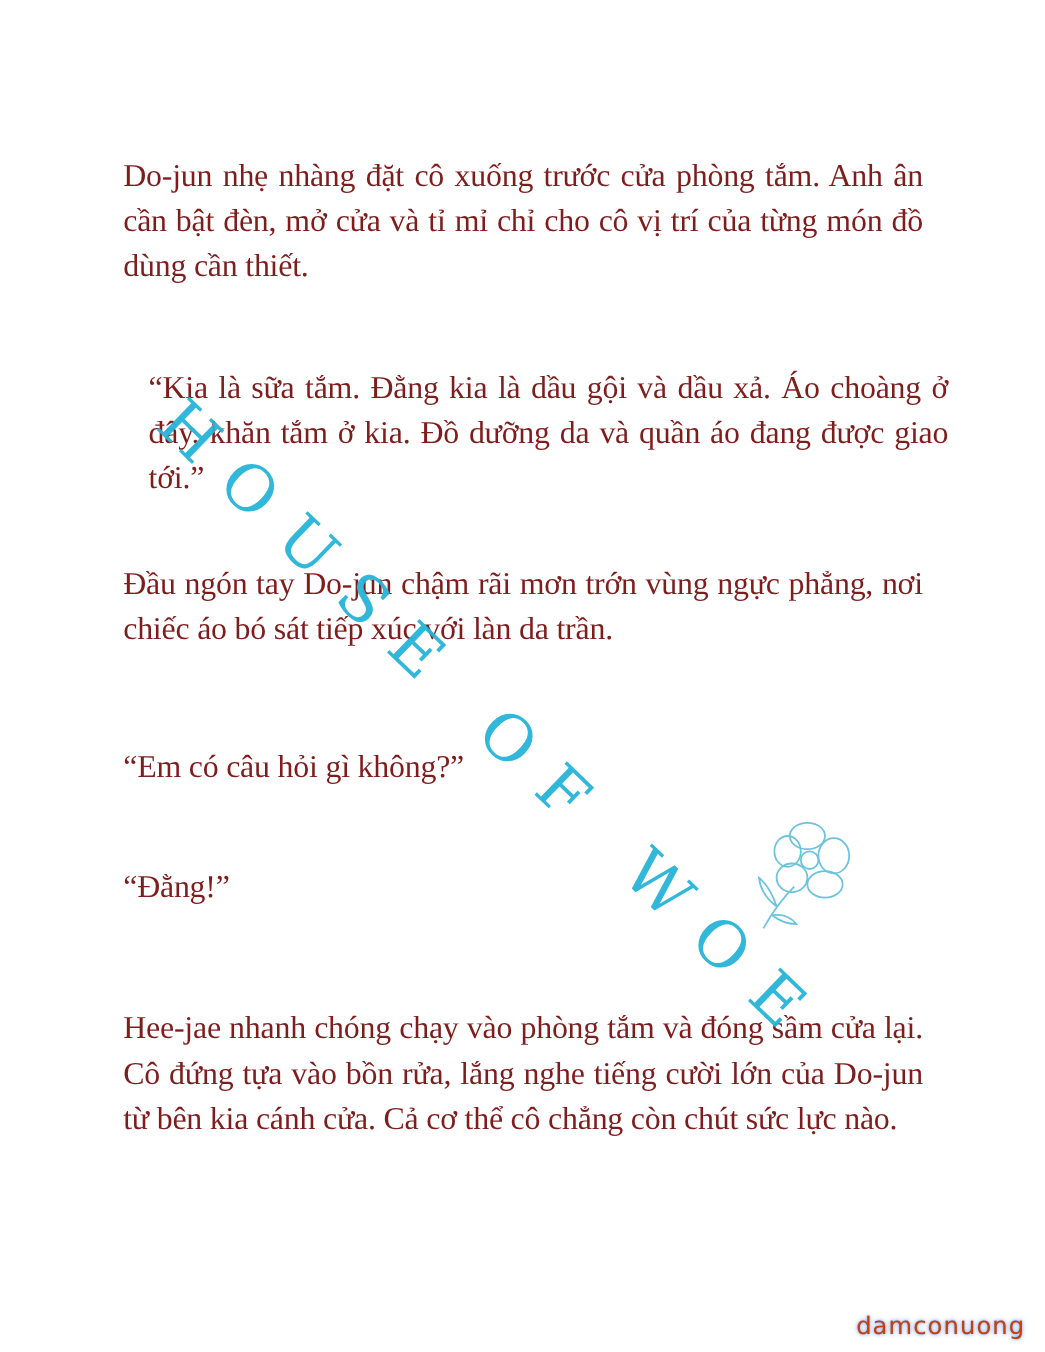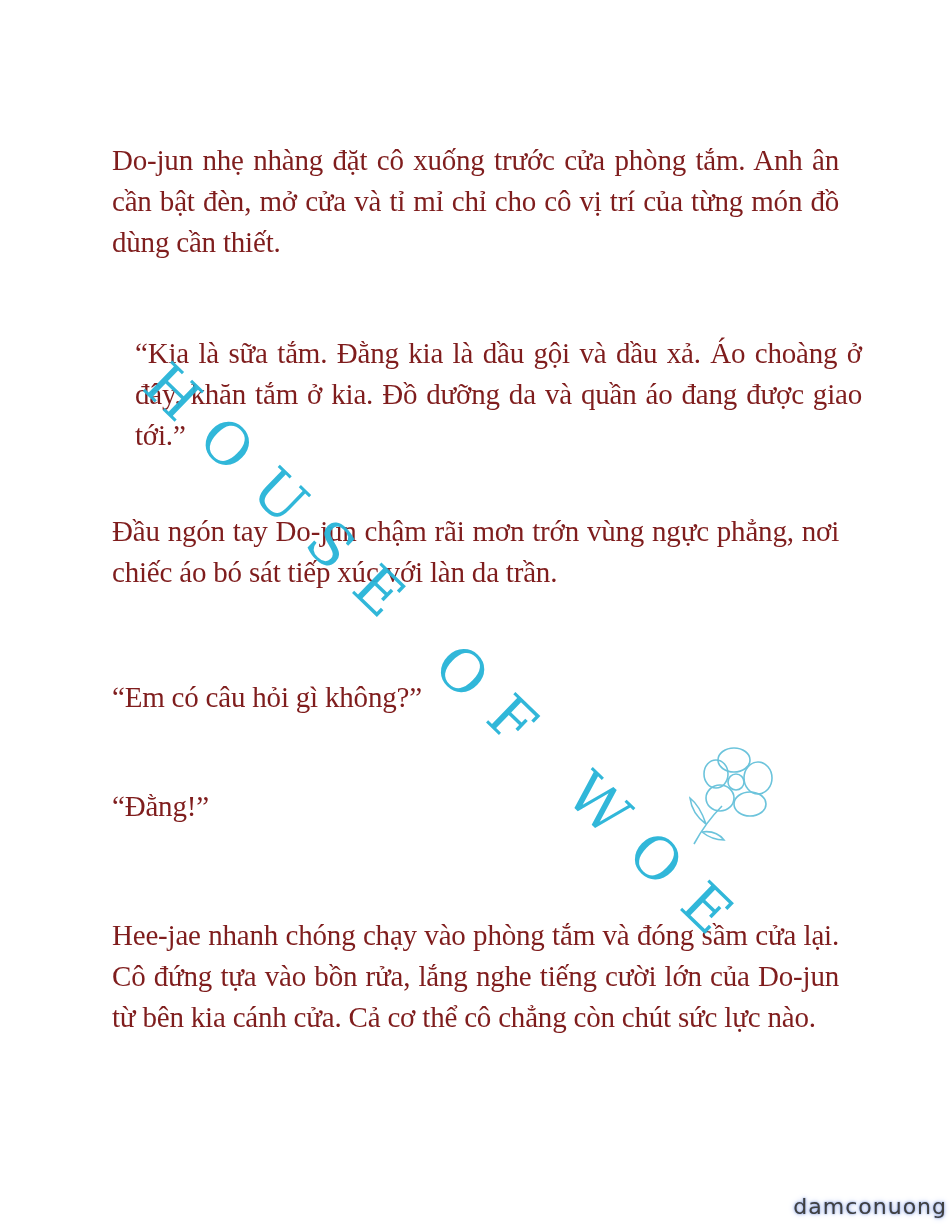--- a/index.html
+++ b/index.html
@@ -26,22 +26,22 @@
     }
     .wm-text {
       position: absolute; left: 178px; top: 350px;
       transform-origin: 0 0; transform: rotate(44deg);
       font-family: "DejaVu Serif", serif; font-size: 58px; letter-spacing: 26px;
       color: #27b4d8; white-space: nowrap; opacity: 0.95; font-weight: normal;
     }
     .wm-flower { position: absolute; left: 672px; top: 740px; width: 110px; height: 110px; opacity: 0.75; }
 
     .site-watermark {
-      position: absolute; right: 3px; bottom: 10px;
-      font-family: "DejaVu Sans", sans-serif; font-size: 22px; color: #404040;
+      position: absolute; right: 18px; bottom: 10px;
+      font-family: "DejaVu Sans", sans-serif; font-size: 22px; color: #c2410c;
       letter-spacing: 1px;
       text-shadow: 0 0 3px #8fa6e0, 0 0 6px #b7c6ef, 0 0 1px #7d96d8;
     }
   </style>
 </head>
 <body>
 
 <div class="page">
   <p class="para" id="p1">Do-jun nhẹ nhàng đặt cô xuống trước cửa phòng tắm. Anh ân cần bật đèn, mở cửa và tỉ mỉ chỉ cho cô vị trí của từng món đồ dùng cần thiết.</p>
   <p class="para" id="p2">“Kia là sữa tắm. Đằng kia là dầu gội và dầu xả. Áo choàng ở đây, khăn tắm ở kia. Đồ dưỡng da và quần áo đang được giao tới.”</p>

